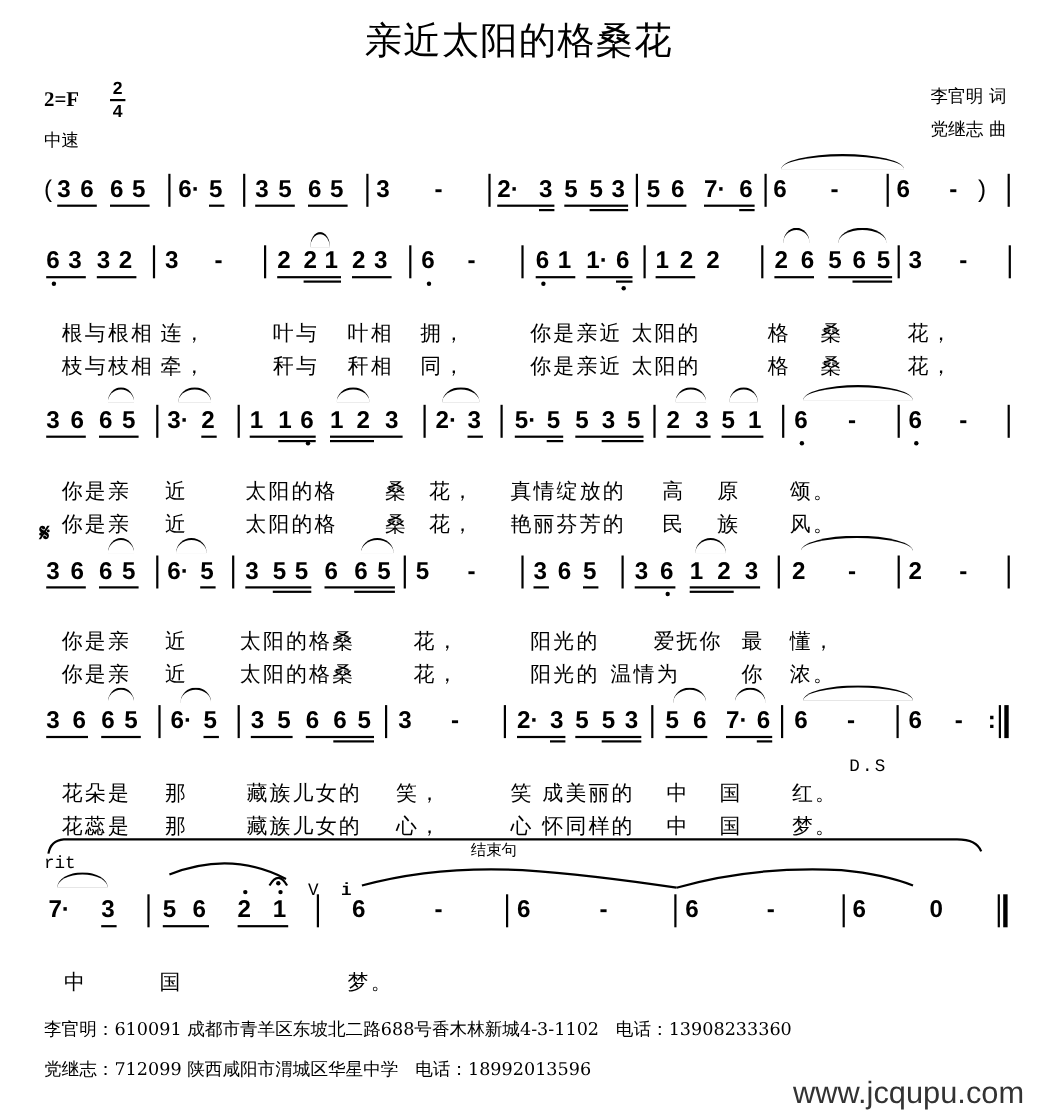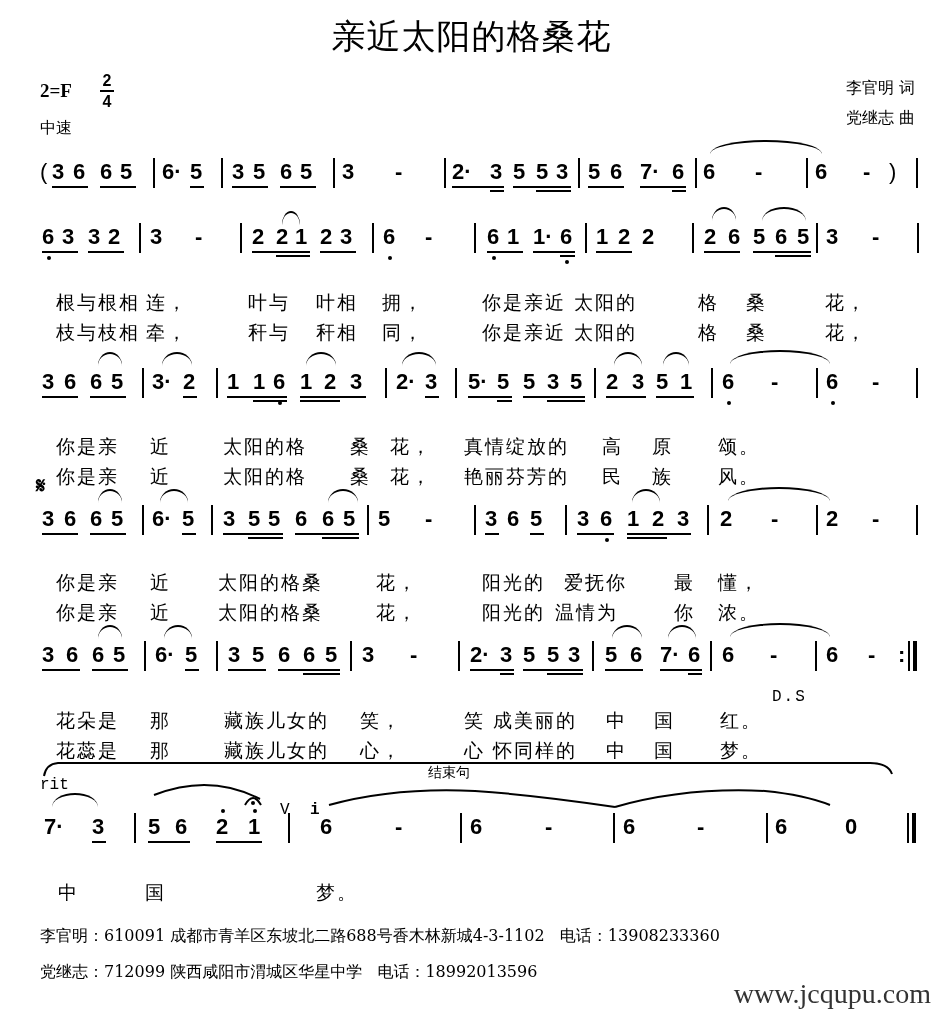--- a/index.html
+++ b/index.html
@@ -13,21 +13,21 @@
   .credit { right: 28px; font-size: 16px; font-family: "DejaVu Sans", sans-serif; text-align: right; }
   .staff { left: 0; width: 943px; height: 30px; }
   .n { position: absolute; font-family: "Liberation Sans", sans-serif; font-weight: bold; font-size: 22px; line-height: 24px; top: 0; }
   .bar { position: absolute; width: 2px; background: #000; top: -2px; height: 30px; }
   .ul { position: absolute; height: 2px; background: #000; }
   .dot { position: absolute; width: 4px; height: 4px; border-radius: 50%; background: #000; }
   .slur { position: absolute; border-top: 2px solid #000; border-radius: 50% 50% 0 0 / 100% 100% 0 0; height: 12px; }
   .lyric { position: absolute; font-family: "DejaVu Sans", sans-serif; font-size: 19px; white-space: pre; letter-spacing: 2px; }
   .small { font-family: "Liberation Mono", monospace; font-size: 16px; }
   .footer { left: 40px; font-size: 16px; font-family: "DejaVu Serif", serif; white-space: pre; }
-  .watermark { right: 12px; top: 978px; font-size: 28px; font-family: Liberation Serif, serif; color: #333; }
+  .watermark { right: 12px; top: 978px; font-size: 28px; font-family: Liberation Sans, sans-serif; color: #333; }
 </style>
 </head>
 <body>
 
 <div class="abs title">亲近太阳的格桑花</div>
 <div class="abs key">2=F</div>
 <div class="abs meter">
   <div>2</div>
   <div class="line"></div>
   <div>4</div>
@@ -267,21 +267,21 @@
   <div class="bar" style="left:707px"></div>
   <div class="slur" style="left:728px;width:102px;top:-20px"></div>
   <span class="n" style="left:720px">2</span>
   <span class="n" style="left:771px">-</span>
   <div class="bar" style="left:816px"></div>
   <span class="n" style="left:826px">2</span>
   <span class="n" style="left:872px">-</span>
   <div class="bar" style="left:916px"></div>
 </div>
 <div class="lyric" style="left:40px;top:548px">
-  <span>你是亲</span><span style="position:absolute;left:110px">近</span><span style="position:absolute;left:178px">太阳的格桑</span><span style="position:absolute;left:336px">花，</span><span style="position:absolute;left:442px">阳光的</span><span style="position:absolute;left:524px">爱抚你</span><span style="position:absolute;left:634px">最</span><span style="position:absolute;left:678px">懂，</span>
+  <span>你是亲</span><span style="position:absolute;left:110px">近</span><span style="position:absolute;left:178px">太阳的格桑</span><span style="position:absolute;left:336px">花，</span><span style="position:absolute;left:442px">阳光的</span><span style="position:absolute;left:554px">爱抚你</span><span style="position:absolute;left:634px">最</span><span style="position:absolute;left:678px">懂，</span>
 </div>
 <div class="lyric" style="left:40px;top:578px">
   <span>你是亲</span><span style="position:absolute;left:110px">近</span><span style="position:absolute;left:178px">太阳的格桑</span><span style="position:absolute;left:336px">花，</span><span style="position:absolute;left:442px">阳光的</span><span style="position:absolute;left:515px">温情为</span><span style="position:absolute;left:634px">你</span><span style="position:absolute;left:678px">浓。</span>
 </div>
 
 <div class="abs staff" style="top:643px">
   <div class="slur" style="left:98px;width:24px;top:-18px"></div>
   <span class="n" style="left:42px">3</span>
   <span class="n" style="left:66px">6</span>
   <span class="n" style="left:92px">6</span>

